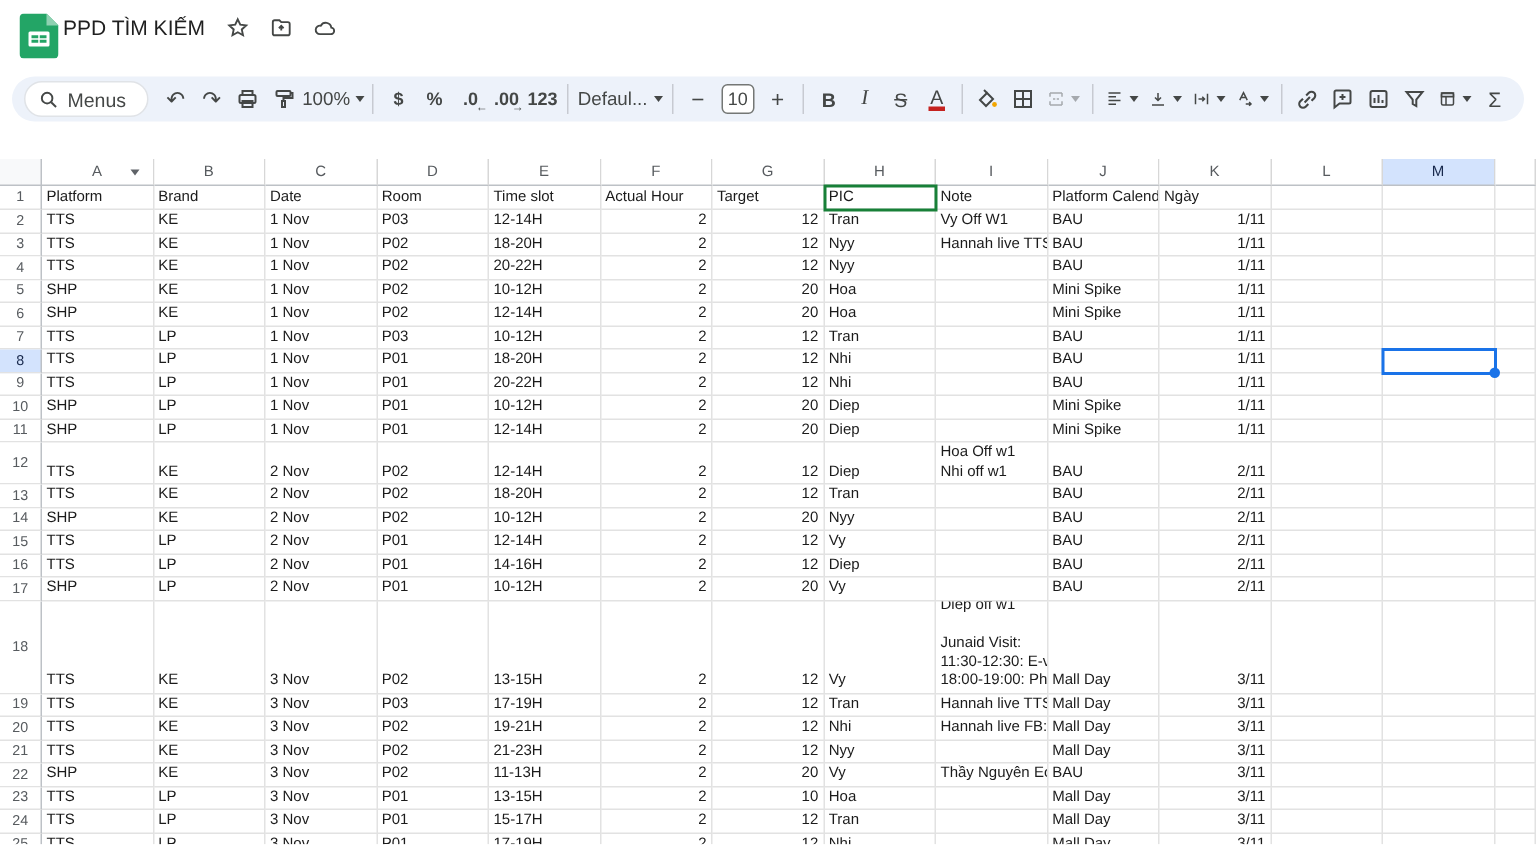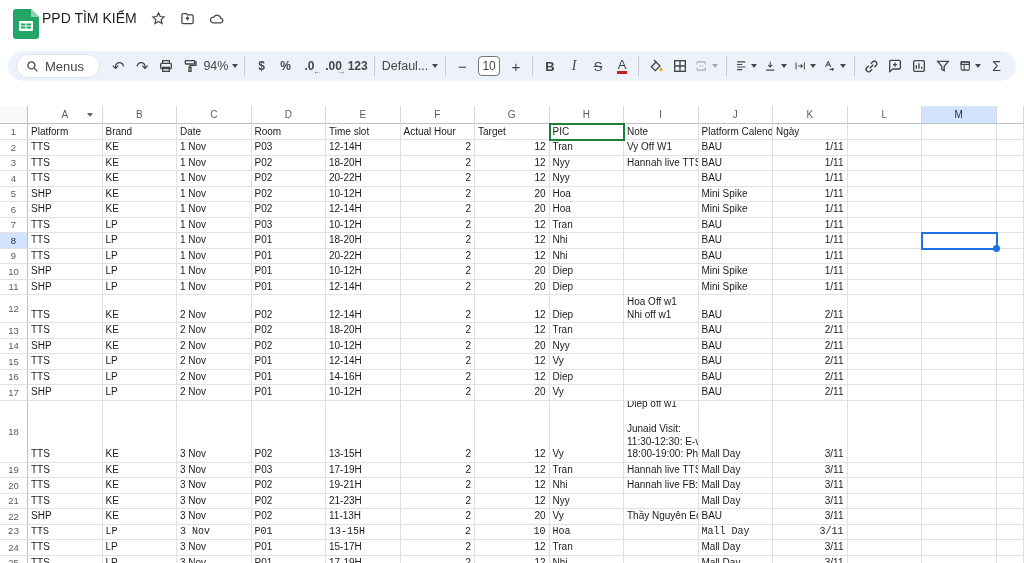--- a/index.html
+++ b/index.html
@@ -130,21 +130,21 @@
         </svg>
     </div>
     <div class="tbtn">
       <svg viewBox="0 0 24 24" width="16" height="16" fill="none" stroke="#444746" stroke-width="2">
           <rect x="5" y="4" width="14" height="5" rx="1"></rect>
           <path d="M19 6h2v5h-9v3"></path>
           <rect x="10.5" y="14" width="3" height="6"></rect>
         </svg>
     </div>
     <div class="tbtn">
-      <span class="zoom-lbl">94%</span>
+      <span class="zoom-lbl">100%</span>
         <span class="caret"></span>
     </div>
     <div class="tdiv"></div>
     <div class="tbtn">
         <span class="numfmt">$</span>
       </div>
     <div class="tbtn">
         <span class="numfmt">%</span>
       </div>
     <div class="tbtn">
@@ -658,21 +658,21 @@
           <div class="cell r" style="width: 74.5px;">2</div>
           <div class="cell r" style="width: 74.5px;">20</div>
           <div class="cell" style="width: 74.5px;">Vy</div>
           <div class="cell" style="width: 74.5px; text-align: right;">Thầy Nguyên Ec</div>
           <div class="cell" style="width: 74.5px;">BAU</div>
           <div class="cell r" style="width: 74.5px;">3/11</div>
           <div class="cell" style="width: 74.5px;"></div>
           <div class="cell" style="width: 74.5px;"></div>
           <div class="cell" style="width: 27.5px;"></div>
         </div>
-        <div class="grow" style="height: 15.5px; font-family: Liberation Mono, monospace;">
+        <div class="grow" style="height: 15.5px;">
           <div class="rowh">23</div>
           <div class="cell" style="width: 74.5px;">TTS</div>
           <div class="cell" style="width: 74.5px;">LP</div>
           <div class="cell" style="width: 74.5px;">3 Nov</div>
           <div class="cell" style="width: 74.5px;">P01</div>
           <div class="cell" style="width: 74.5px;">13-15H</div>
           <div class="cell r" style="width: 74.5px;">2</div>
           <div class="cell r" style="width: 74.5px;">10</div>
           <div class="cell" style="width: 74.5px;">Hoa</div>
           <div class="cell" style="width: 74.5px;"></div>

